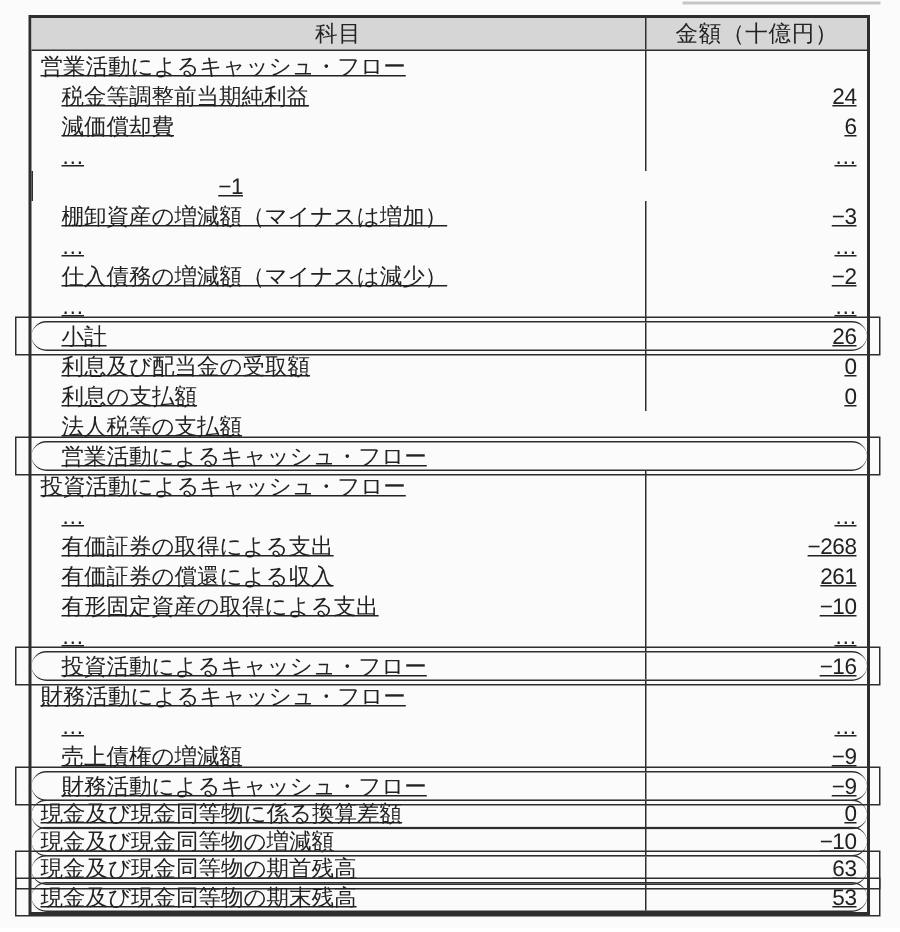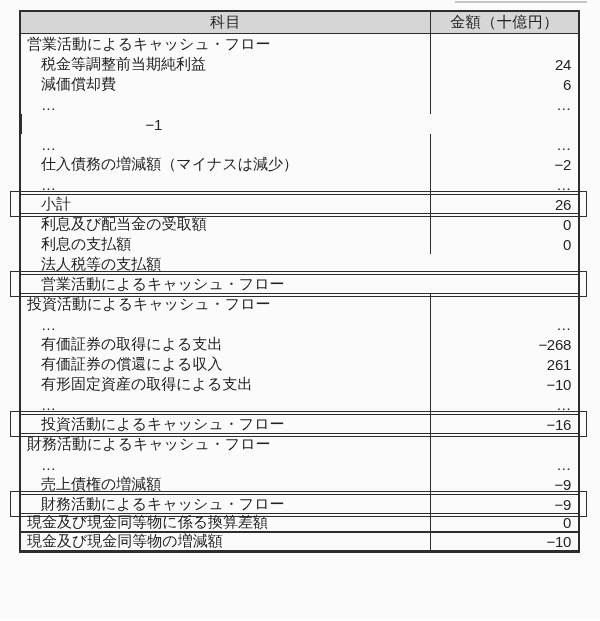--- a/index.html
+++ b/index.html
@@ -56,20 +56,21 @@
   .th-amount{
     width:148px;
     border-left:1.5px solid var(--line);
     box-sizing:border-box;
   }
   .row{
     display:flex;
     height:20px;
     box-sizing:border-box;
     position:relative;
+    text-decoration:underline;
   }
   .cell-item{
     flex:1;
     display:flex;
     align-items:center;
     white-space:nowrap;
     overflow:hidden;
   }
   .cell-amount{
     width:148px;
@@ -80,20 +81,21 @@
     justify-content:flex-end;
     padding-right:7px;
     letter-spacing:-0.3px;
   }
   .indent-1 .cell-item{padding-left:6px;}
   .indent-2 .cell-item{padding-left:20px;}
   .style-lined,
   .style-boxed{
     border-top:1.5px solid var(--line);
     border-bottom:1.5px solid var(--line);
+    border-radius:10px;
   }
   
   .style-lined + .style-lined,
   .style-boxed + .style-lined,
   .style-lined + .style-boxed,
   .style-boxed + .style-boxed{margin-top:-1.5px;}
   
   .style-boxed::after{
     content:"";
     position:absolute;
@@ -130,20 +132,24 @@
       <div class="cell-amount">6</div>
     </div>
         <div class="row style-plain indent-2">
       <div class="cell-item">…</div>
       <div class="cell-amount">…</div>
     </div>
         <div class="row style-plain indent-2">
       <div class="cell-amount">−1</div>
     </div>
         <div class="row style-plain indent-2">
+      <div class="cell-item">棚卸資産の増減額（マイナスは増加）</div>
+      <div class="cell-amount">−3</div>
+    </div>
+        <div class="row style-plain indent-2">
       <div class="cell-item">…</div>
       <div class="cell-amount">…</div>
     </div>
         <div class="row style-plain indent-2">
       <div class="cell-item">仕入債務の増減額（マイナスは減少）</div>
       <div class="cell-amount">−2</div>
     </div>
         <div class="row style-plain indent-2">
       <div class="cell-item">…</div>
       <div class="cell-amount">…</div>
@@ -211,16 +217,24 @@
       <div class="cell-amount">−9</div>
     </div>
         <div class="row style-lined indent-1">
       <div class="cell-item">現金及び現金同等物に係る換算差額</div>
       <div class="cell-amount">0</div>
     </div>
         <div class="row style-lined indent-1">
       <div class="cell-item">現金及び現金同等物の増減額</div>
       <div class="cell-amount">−10</div>
     </div>
+        <div class="row style-boxed indent-1">
+      <div class="cell-item">現金及び現金同等物の期首残高</div>
+      <div class="cell-amount">63</div>
+    </div>
+        <div class="row style-boxed indent-1">
+      <div class="cell-item">現金及び現金同等物の期末残高</div>
+      <div class="cell-amount">53</div>
+    </div>
       </div>
   </div>
 
 </div>
 
 </body></html>

